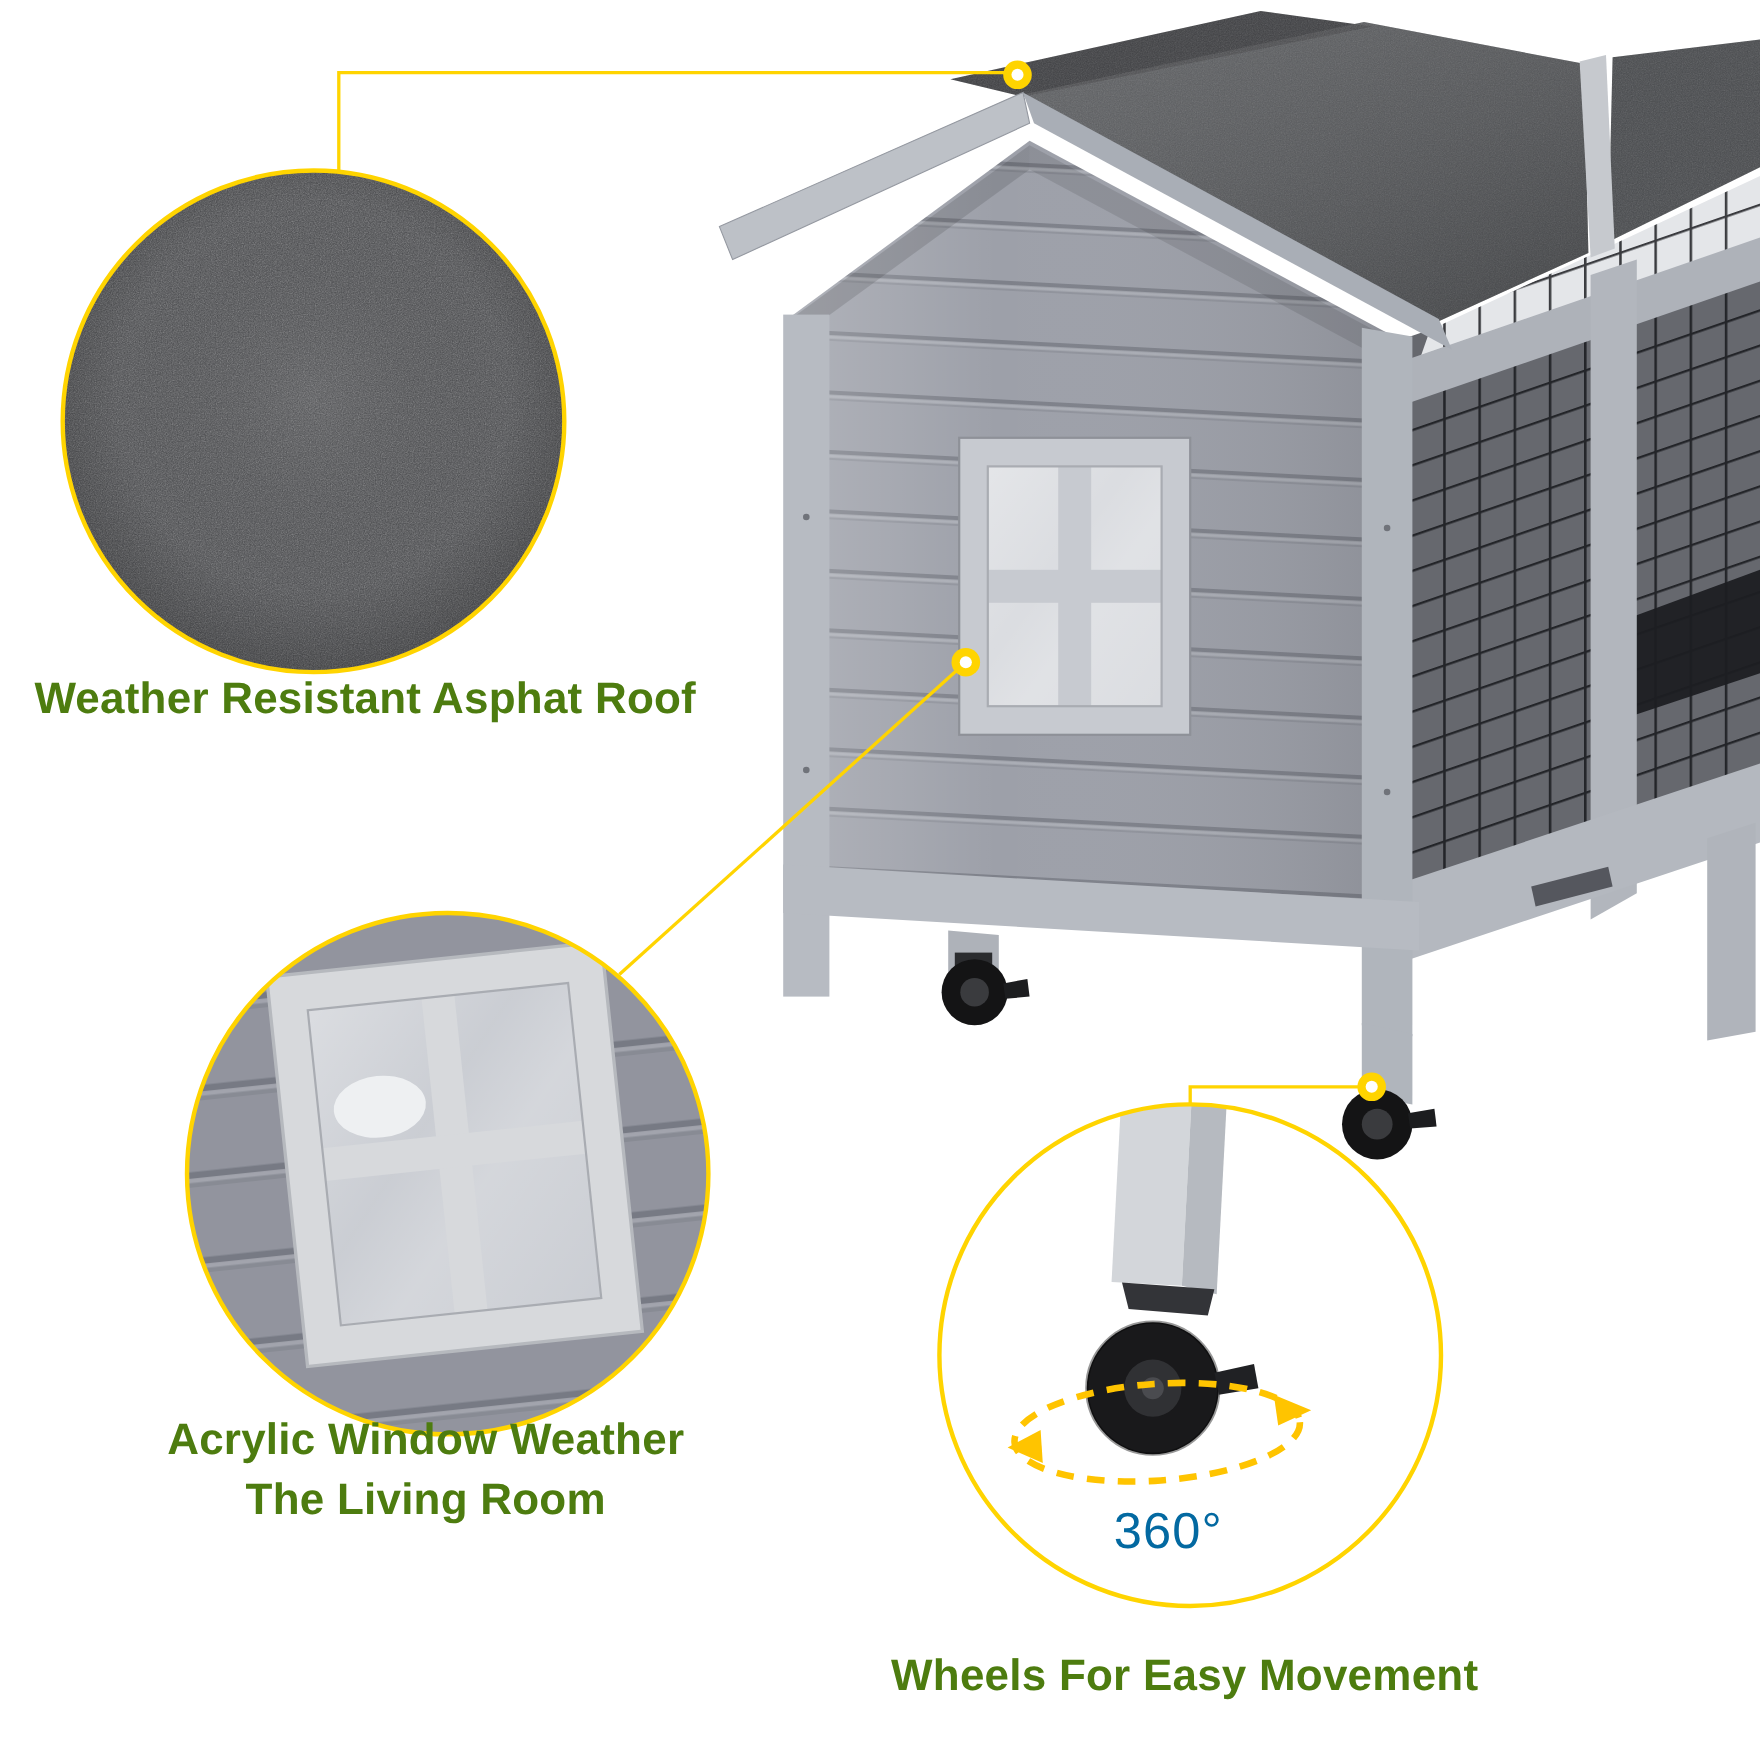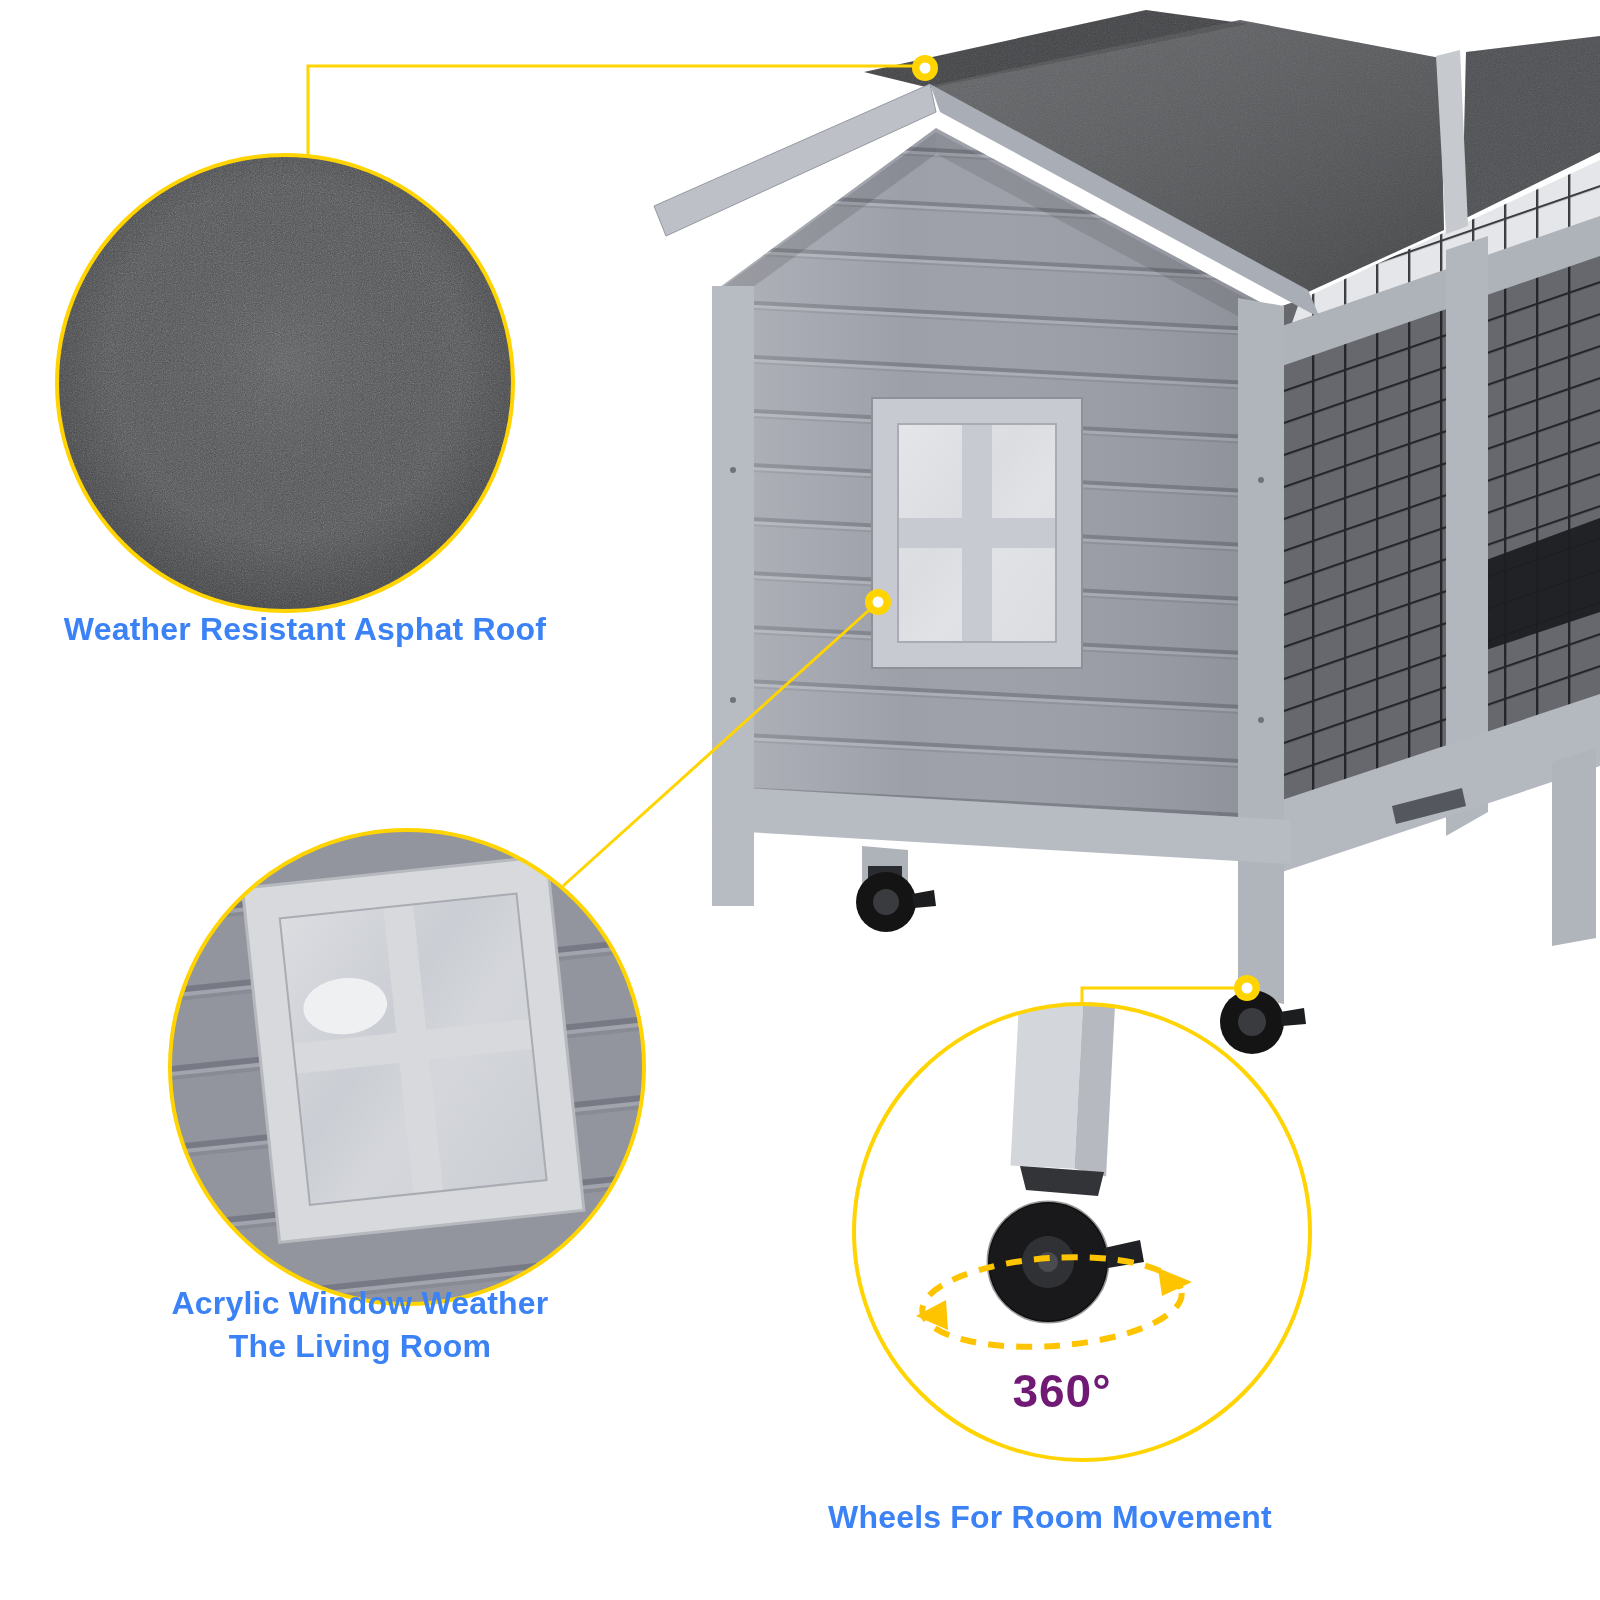--- a/index.html
+++ b/index.html
@@ -2,29 +2,29 @@
 <html><head>
 <meta charset="utf-8">
 <style>
   html,body{margin:0;padding:0;background:#ffffff;}
   .canvas{
     position:relative;width:1600px;height:1600px;background:#ffffff;
     font-family:"Liberation Sans",sans-serif;overflow:hidden;
   }
   .gfx{position:absolute;left:0;top:0;}
   .label{
-    position:absolute;font-weight:700;color:#3b82f6;text-align:center;
-    font-size:32px;line-height:1.35;letter-spacing:0.2px;
+    position:absolute;font-weight:700;color:#4d7c0f;text-align:center;
+    font-size:40px;line-height:1.35;letter-spacing:0.2px;padding-left:27px;
   }
   .roof-label{left:0px;top:608px;width:610px;}
   .window-label{left:60px;top:1282px;width:600px;}
   .wheel-label{left:750px;top:1496px;width:600px;}
   .badge-360{
     position:absolute;left:962px;top:1364px;width:200px;text-align:center;
-    font-weight:700;font-size:46px;color:#701a75;letter-spacing:1px;
+    font-weight:400;font-size:46px;color:#0369a1;letter-spacing:1px;
   }
 </style>
 </head>
 <body>
 
 <div class="canvas">
 
   <svg class="gfx" width="1600" height="1600" viewBox="0 0 1600 1600">
     <defs>
       <filter id="grain" x="-10%" y="-10%" width="120%" height="120%">
@@ -224,16 +224,16 @@
     </g>
   </svg>
 
   <div class="label roof-label">Weather Resistant Asphat Roof</div>
 
   <div class="label window-label">
     <div>Acrylic Window Weather</div>
     <div>The Living Room</div>
   </div>
 
-  <div class="label wheel-label">Wheels For Room Movement</div>
+  <div class="label wheel-label">Wheels For Easy Movement</div>
 
   <div class="badge-360">360°</div>
 </div>
 
 </body></html>

